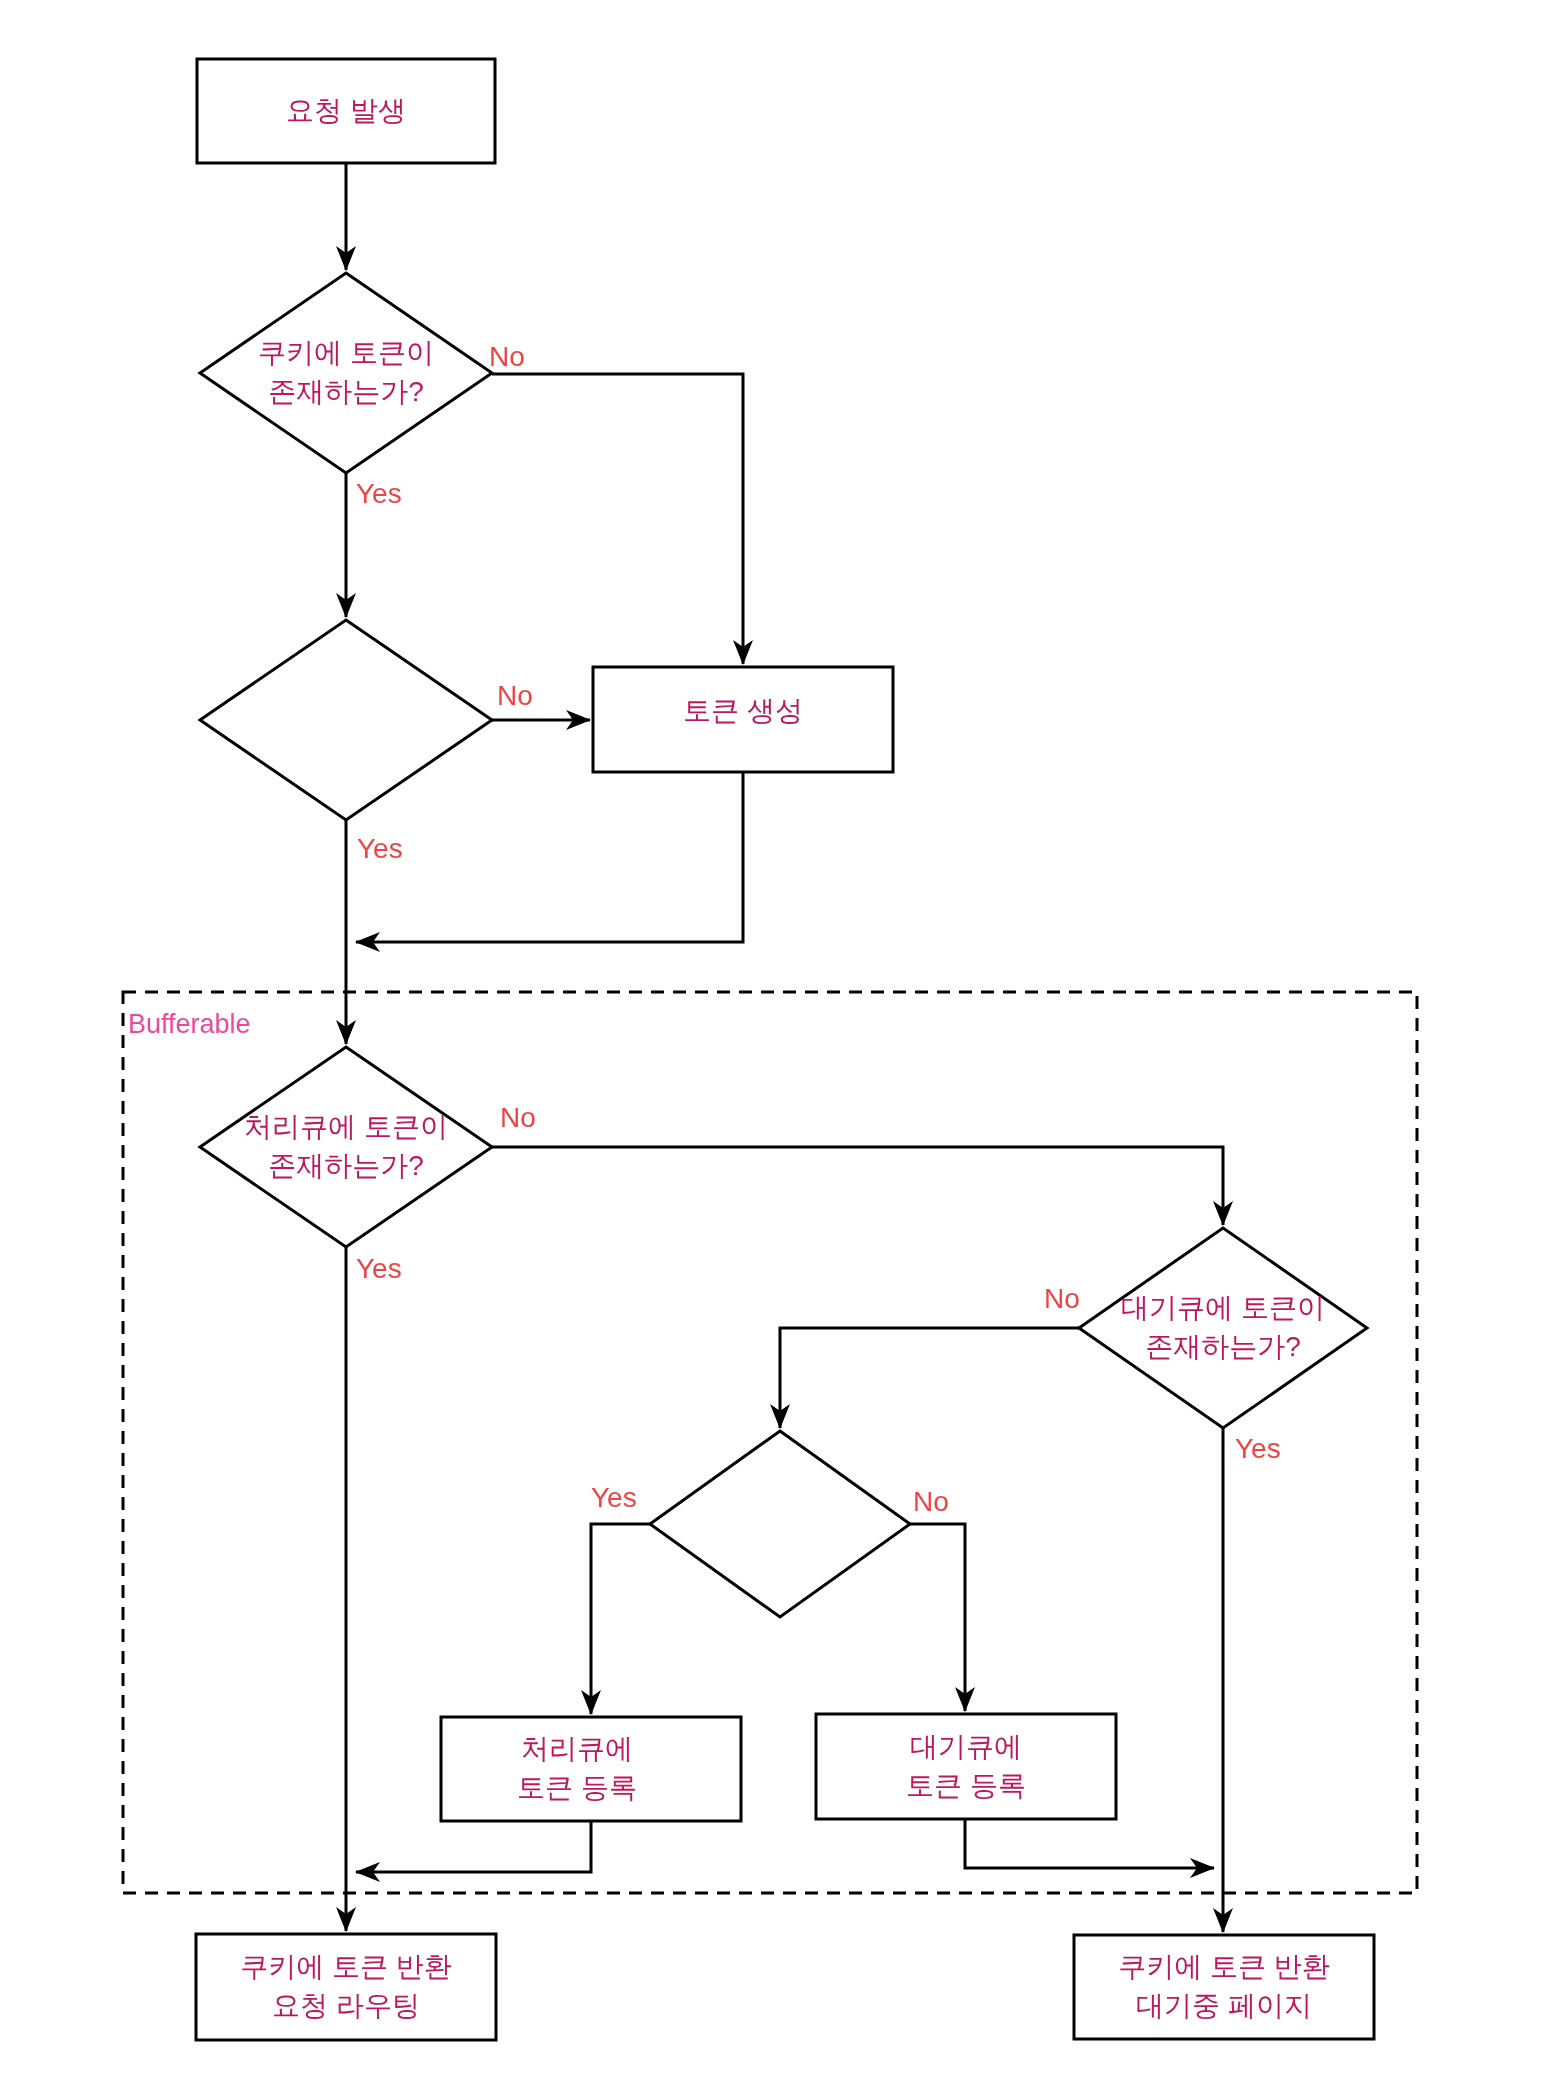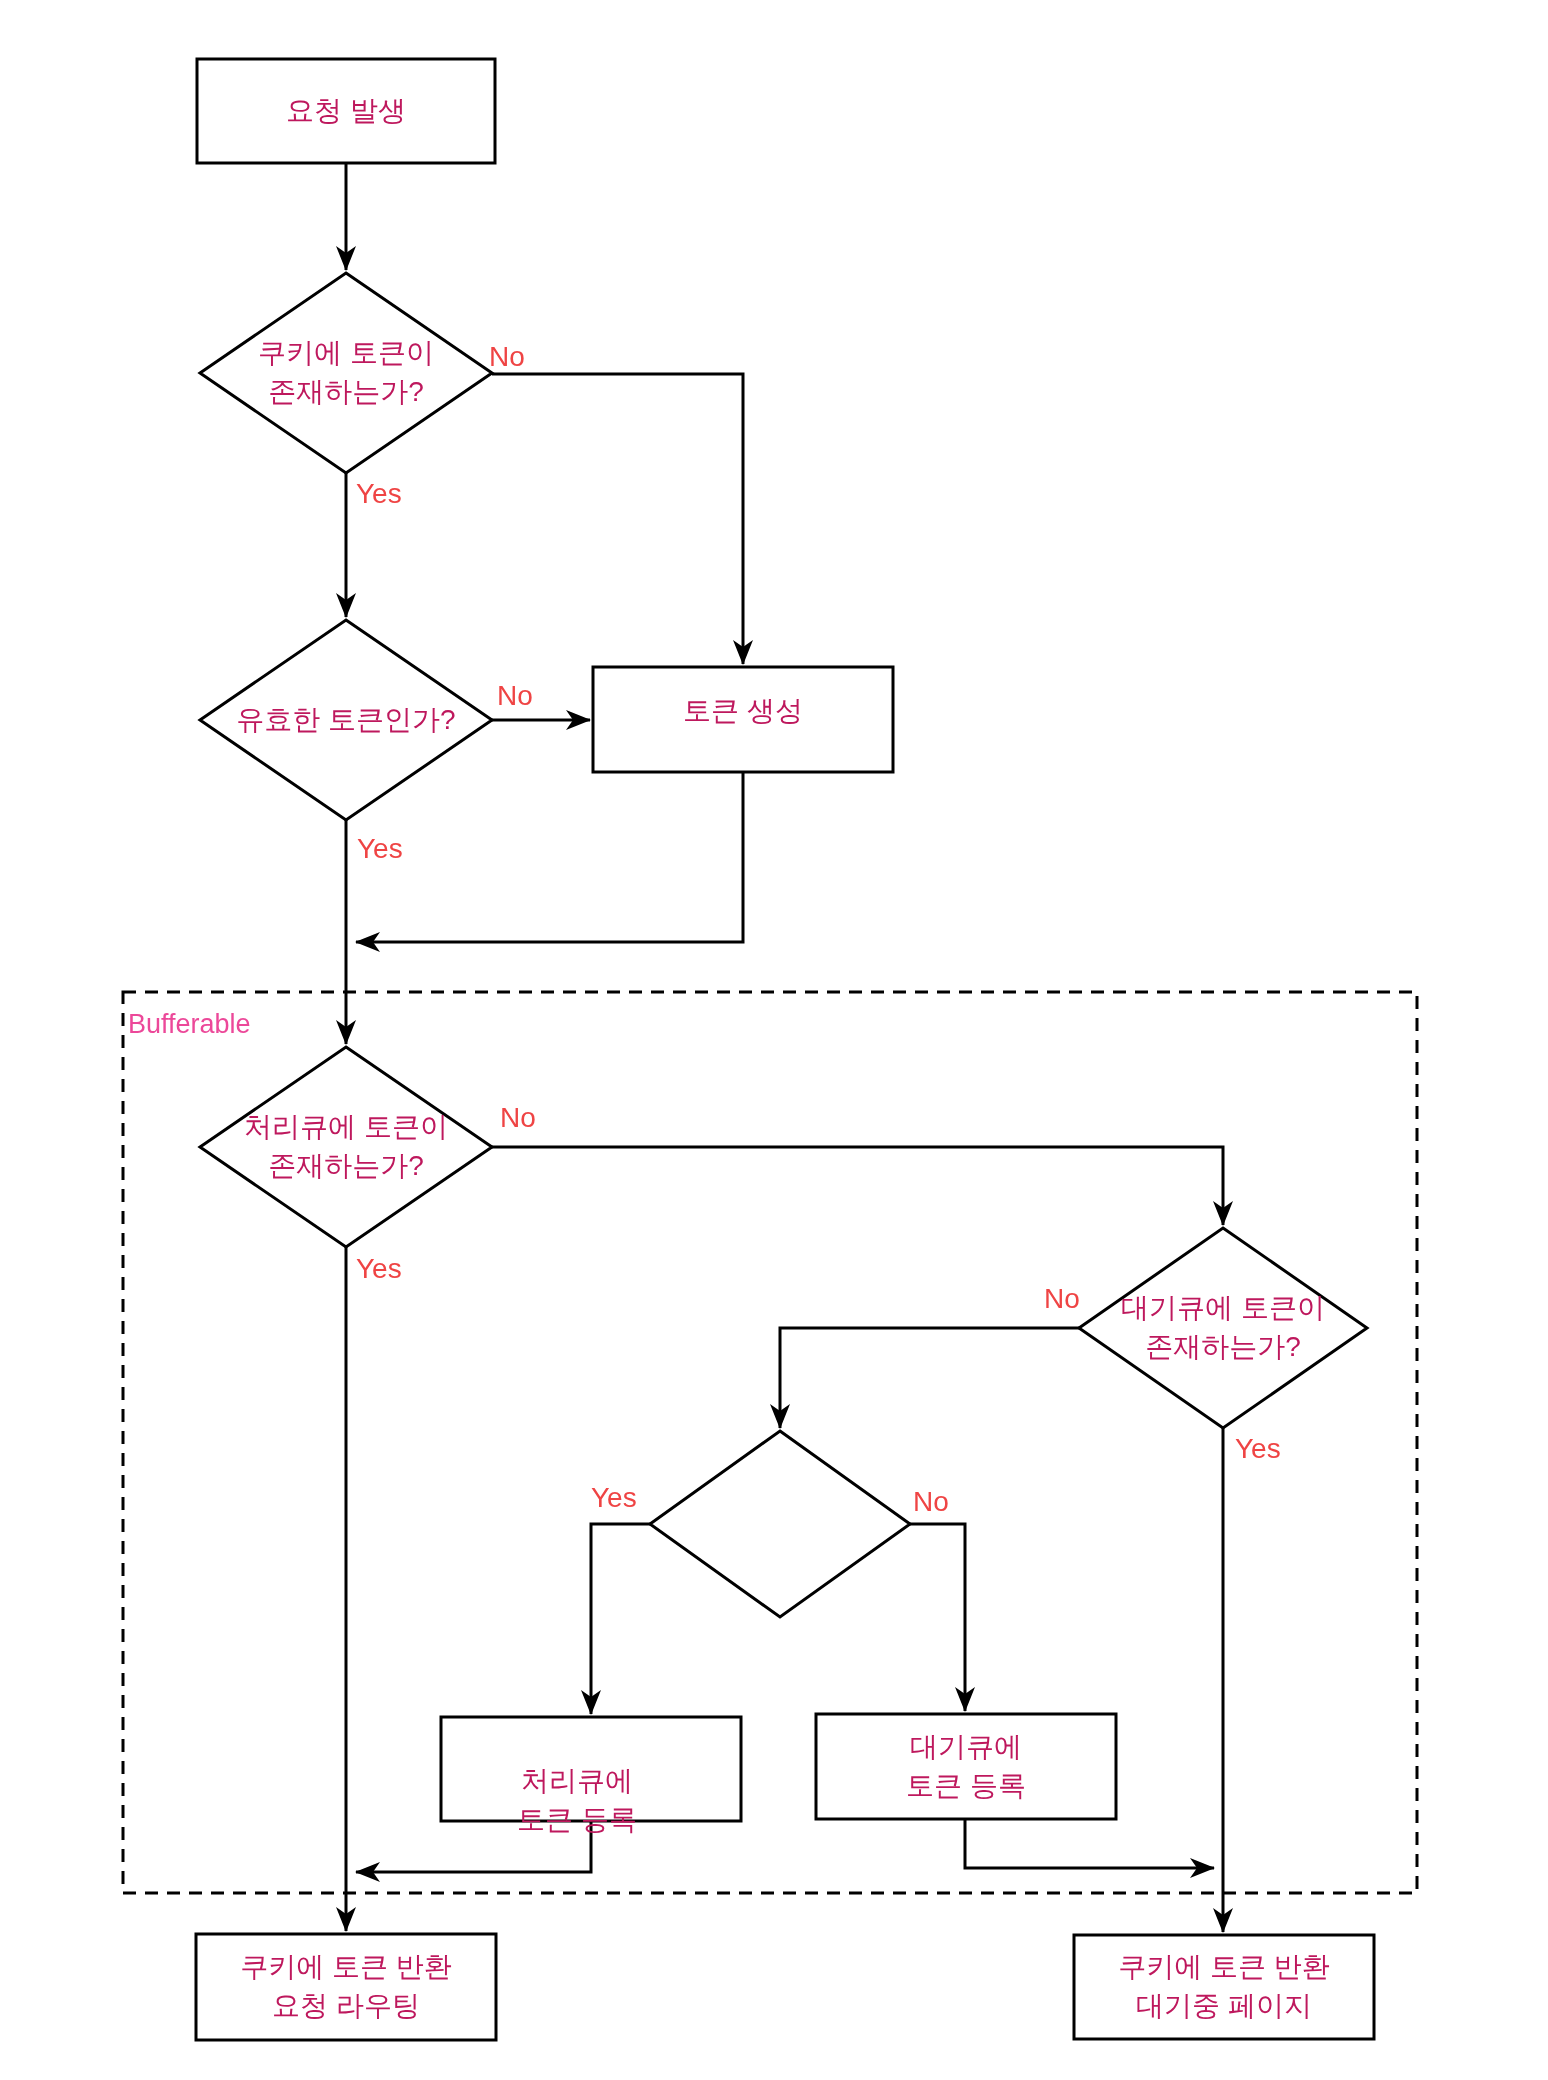--- a/index.html
+++ b/index.html
@@ -85,27 +85,26 @@
       <polygon points="1223,1228 1367,1328 1223,1428 1079,1328"></polygon>
       <polygon points="780,1431 910,1524 780,1617 650,1524"></polygon>
     </g>
   </svg>
 
   <div class="region-label" style="left:128px; top:1010px;">Bufferable</div>
 
   <div class="node-label" style="left:197px; top:59px; width:298px; height:104px;">요청 발생</div>
   <div class="node-label" style="left:200px; top:273px; width:292px; height:200px;">쿠키에 토큰이
 존재하는가?</div>
-  <div class="node-label" style="left:200px; top:620px; width:292px; height:200px;">유효한 토큰인가?</div>
   <div class="node-label" style="left:593px; top:648px; width:300px; height:126px;">토큰 생성</div>
   <div class="node-label" style="left:200px; top:1047px; width:292px; height:200px;">처리큐에 토큰이
 존재하는가?</div>
   <div class="node-label" style="left:1079px; top:1228px; width:288px; height:200px;">대기큐에 토큰이
 존재하는가?</div>
-  <div class="node-label" style="left:441px; top:1717px; width:272px; height:104px;margin-top:32px;">처리큐에
+  <div class="node-label" style="left:441px; top:1717px; width:272px; height:104px;">처리큐에
 토큰 등록</div>
   <div class="node-label" style="left:816px; top:1714px; width:300px; height:105px;">대기큐에
 토큰 등록</div>
   <div class="node-label" style="left:196px; top:1934px; width:300px; height:106px;">쿠키에 토큰 반환
 요청 라우팅</div>
   <div class="node-label" style="left:1074px; top:1935px; width:300px; height:104px;">쿠키에 토큰 반환
 대기중 페이지</div>
 
   <div class="edge-label" style="left:489px; top:342px;">No</div>
   <div class="edge-label" style="left:356px; top:479px;">Yes</div>

